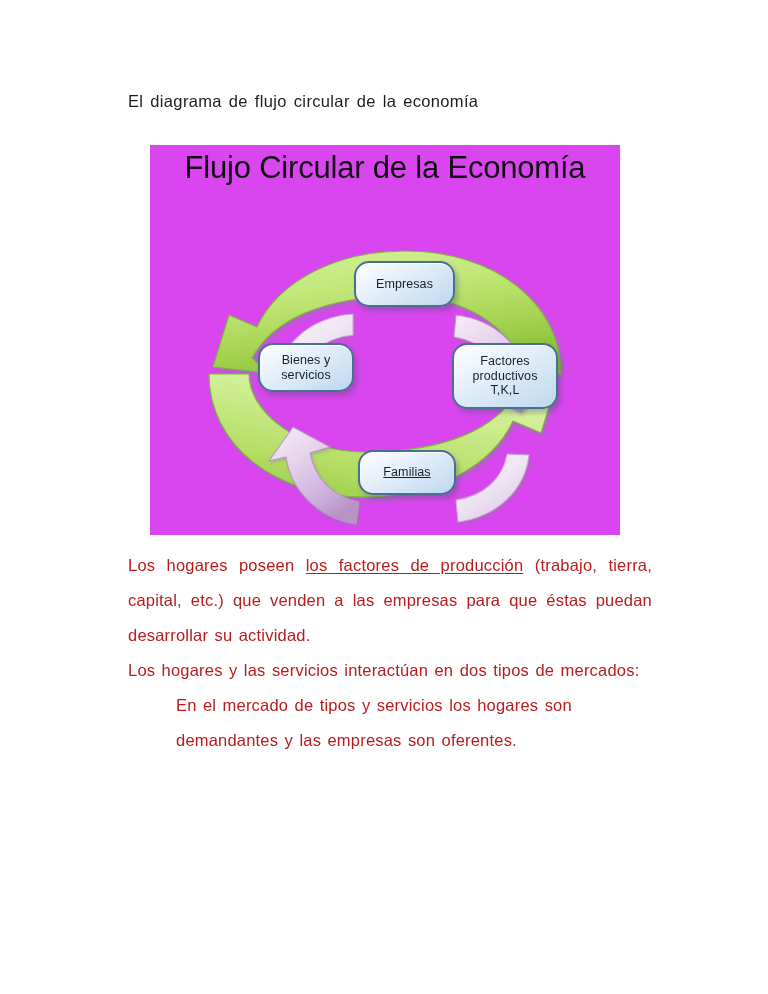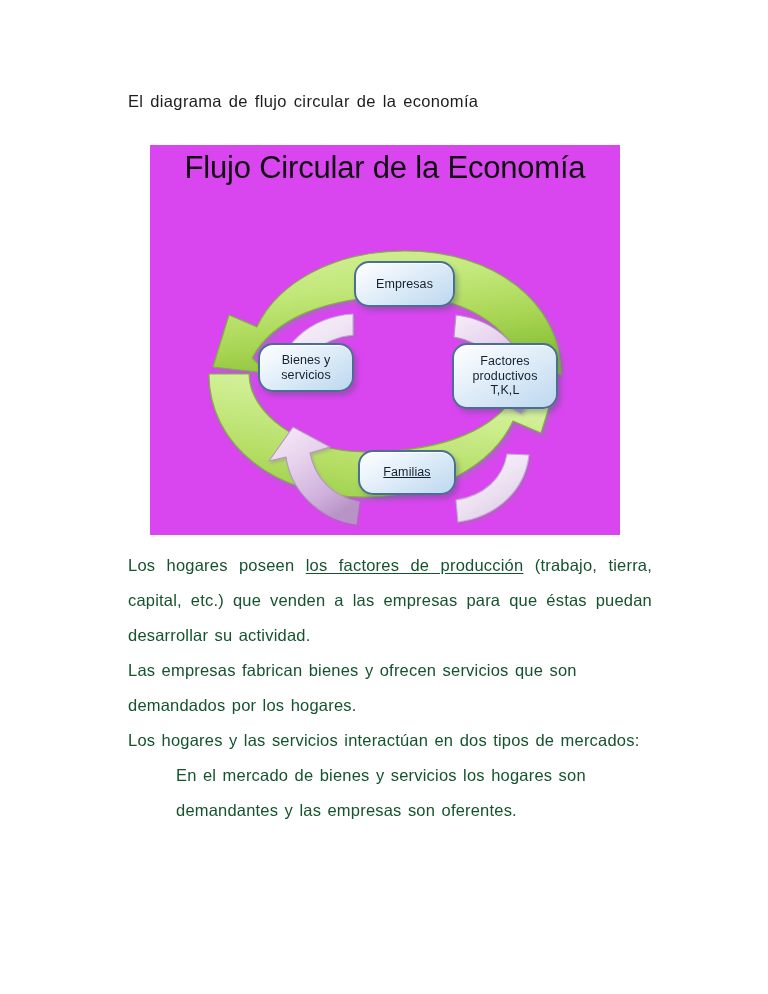--- a/index.html
+++ b/index.html
@@ -95,21 +95,21 @@
   .node-factores   { left: 302px; top: 198px; width: 106px; height: 66px; }
   .node-familias   { left: 208px; top: 305px; width: 98px;  height: 45px; text-decoration: underline; }
 
   
   .body-block {
     position: absolute;
     left: 128px;
     top: 548px;
     width: 524px;
     font-size: 16.5px;
-    color: #14532d;
+    color: #b91c1c;
   }
   .para {
     margin: 0;
     line-height: 35px;
     letter-spacing: 0.2px;
     word-spacing: 1.6px;
     text-align: justify;
     text-justify: inter-word;
   }
   .para.nojust { text-align: left; }
@@ -257,20 +257,19 @@
       <span>Familias</span>
     </div>
   </div>
 
   <div class="body-block">
 
     <p class="para">
       <span>Los hogares poseen </span><u>los factores de producción</u><span> (trabajo, tierra, capital, etc.) que venden a las empresas para que éstas puedan desarrollar su actividad.</span>
     </p>
 
-    <p class="para nojust">Las empresas fabrican bienes y ofrecen servicios que son demandados por los hogares.</p>
 
     <p class="para nojust">Los hogares y las servicios interactúan en dos tipos de mercados:</p>
 
-    <p class="para indented nojust">En el mercado de bienes y servicios los hogares son demandantes y las empresas son oferentes.</p>
+    <p class="para indented nojust">En el mercado de tipos y servicios los hogares son demandantes y las empresas son oferentes.</p>
   </div>
 
 </div>
 
 </body></html>

